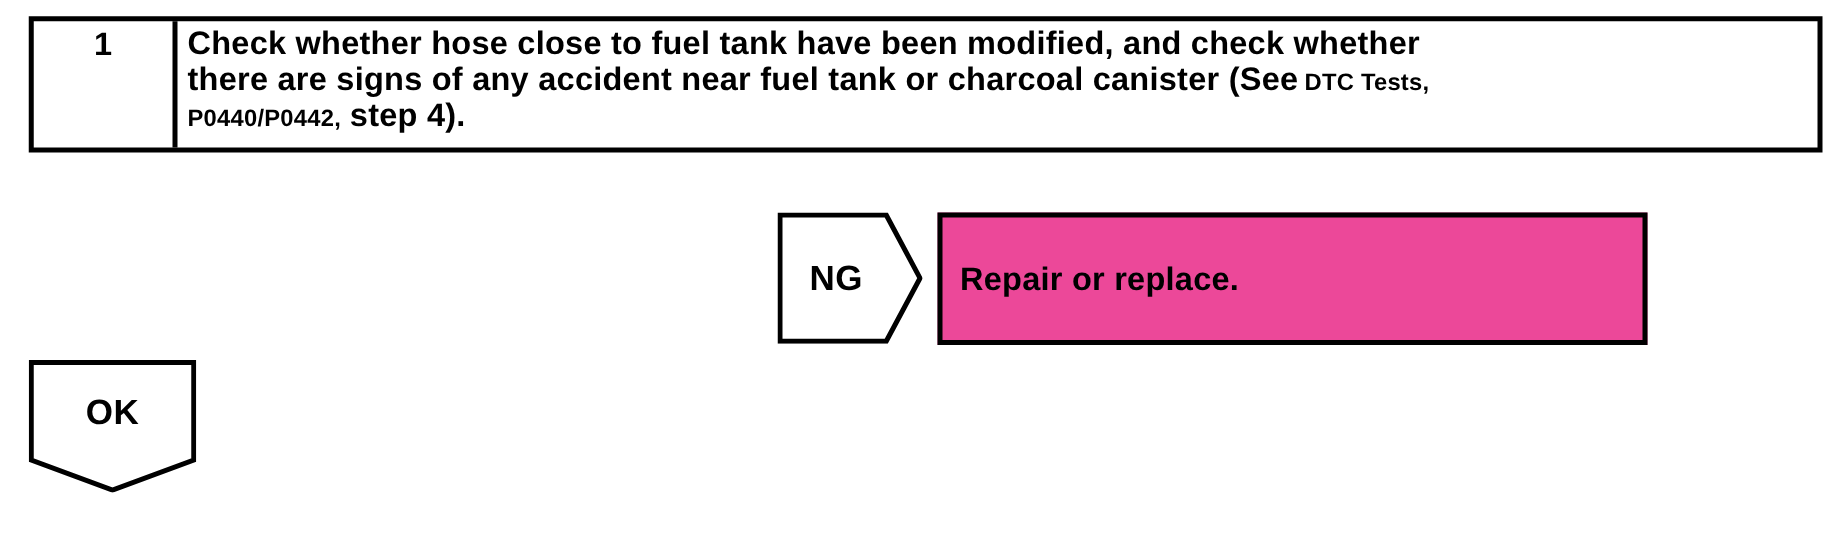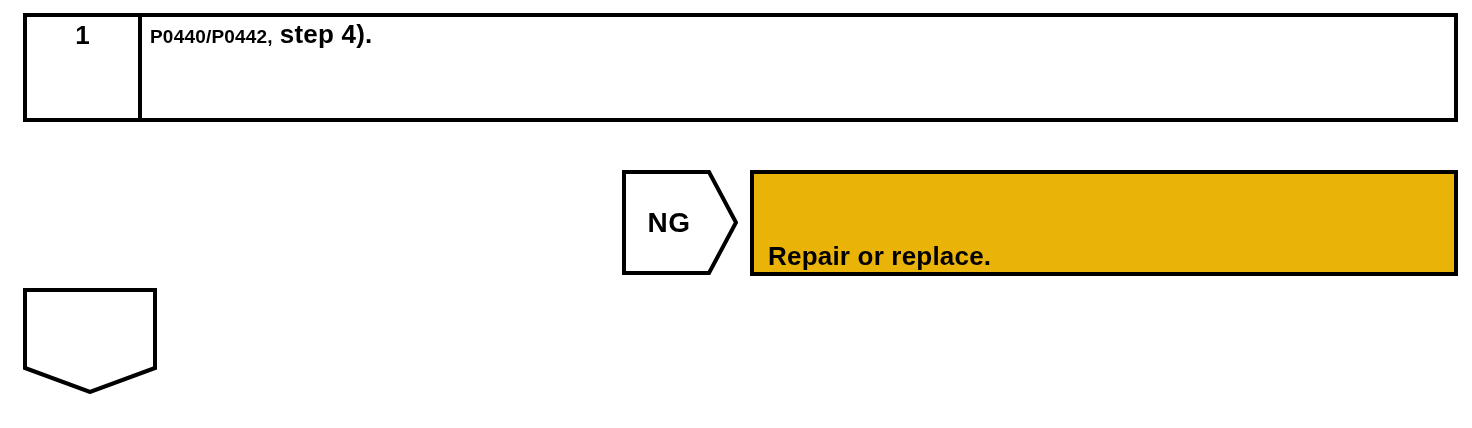--- a/index.html
+++ b/index.html
@@ -83,43 +83,49 @@
   .ng-shape .shape-label { left: 4px; top: 0; width: 86px; height: 105px; }
 
   .ok-shape { left: 23px; top: 288px; width: 134px; height: 106px; }
   .ok-shape .shape-label { left: 0; top: 2px; width: 134px; height: 80px; }
 
   
   .action-box {
     position: absolute;
     left: 750px;
     top: 170px;
-    width: 708px;
+    width: 568px;
     height: 106px;
     border: 4px solid var(--ink, #000);
     box-sizing: border-box;
     display: flex;
-    align-items: flex-end;
+    align-items: center;
     padding-left: 14px;
     font-size: 26px;
     font-weight: bold;
     letter-spacing: 0.2px;
-    background: #eab308;
+    background: #ec4899;
   }
 </style>
 </head>
 <body>
 
 <div class="canvas" style="--ink: #000000; --paper: #ffffff;">
 
   <div class="step-box">
     <div class="step-num">
       <span>1</span>
     </div>
     <div class="step-desc">
+      <div class="line line1">
+        <span>Check whether hose close to fuel tank have been modified, and check whether</span>
+      </div>
+      <div class="line line2">
+        <span>there are signs of any accident near fuel tank or charcoal canister (See</span><span class="ref-sm">DTC Tests,</span>
+      </div>
       <div class="line line3">
         <span class="ref-sm">P0440/P0442,</span><span>step 4).</span>
       </div>
     </div>
   </div>
 
   <div class="shape ng-shape">
     <svg width="116" height="105" viewBox="0 0 116 105" aria-hidden="true">
       <polygon points="2,2 87,2 114,52.5 87,103 2,103" fill="#ffffff" stroke="#000000" stroke-width="4" stroke-linejoin="miter"></polygon>
     </svg>
@@ -127,15 +133,16 @@
   </div>
 
   <div class="action-box">
     <span>Repair or replace.</span>
   </div>
 
   <div class="shape ok-shape">
     <svg width="134" height="106" viewBox="0 0 134 106" aria-hidden="true">
       <polygon points="2,2 132,2 132,80 67,104 2,80" fill="#ffffff" stroke="#000000" stroke-width="4" stroke-linejoin="miter"></polygon>
     </svg>
+    <span class="shape-label">OK</span>
   </div>
 
 </div>
 
 </body></html>

